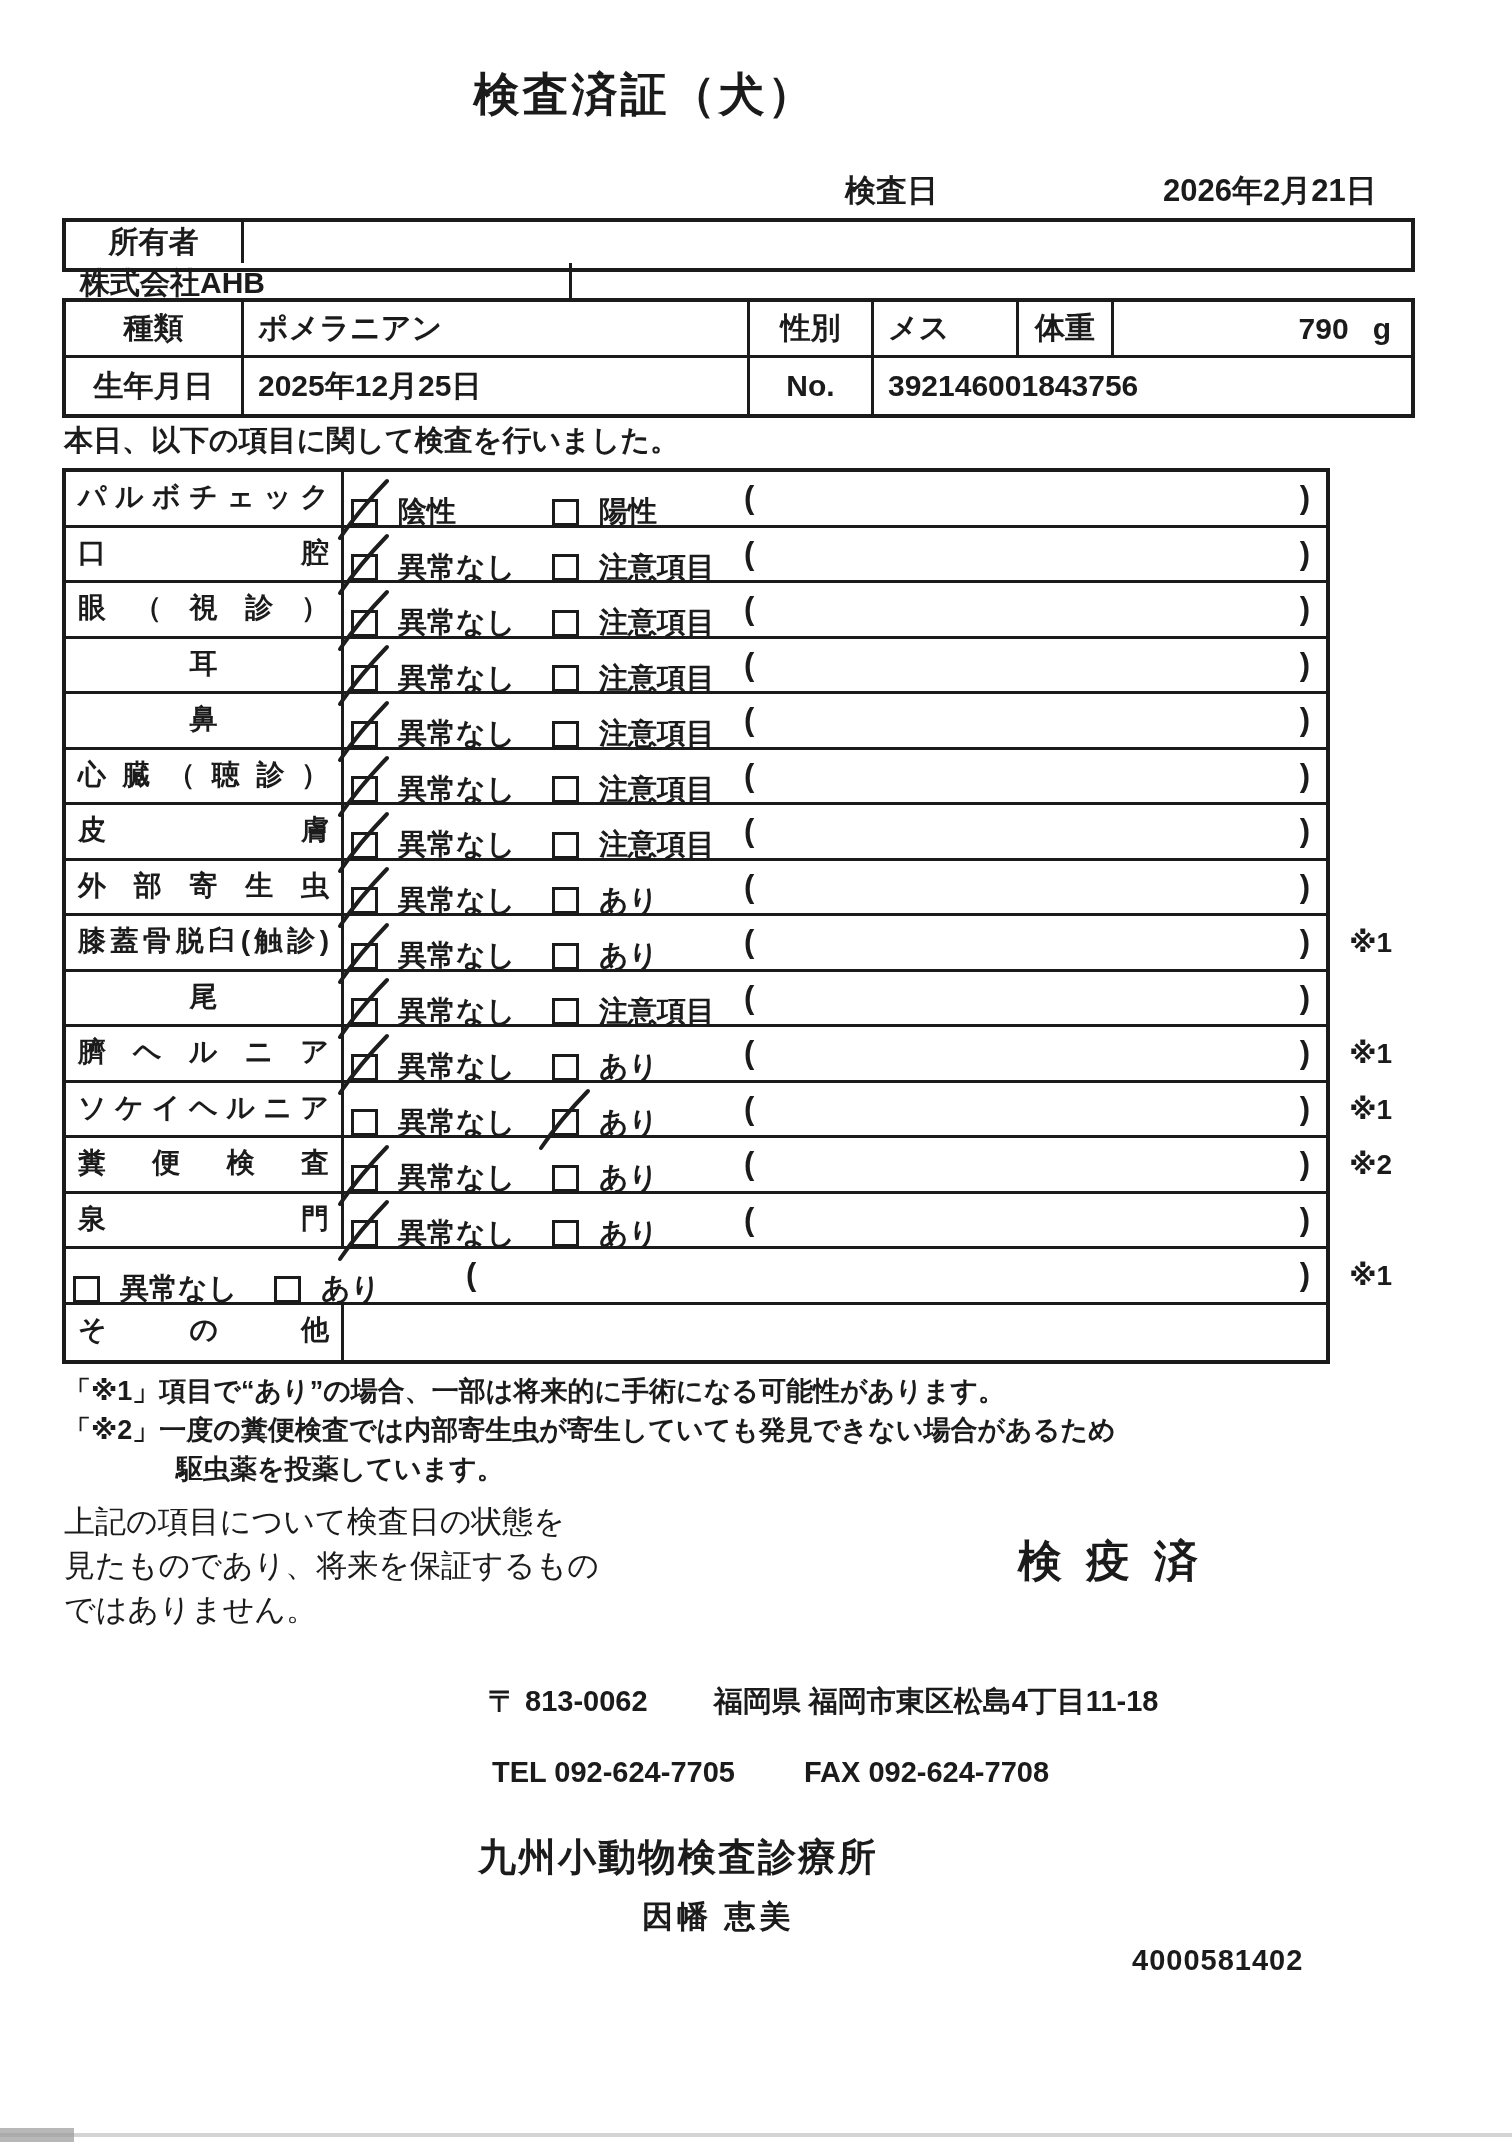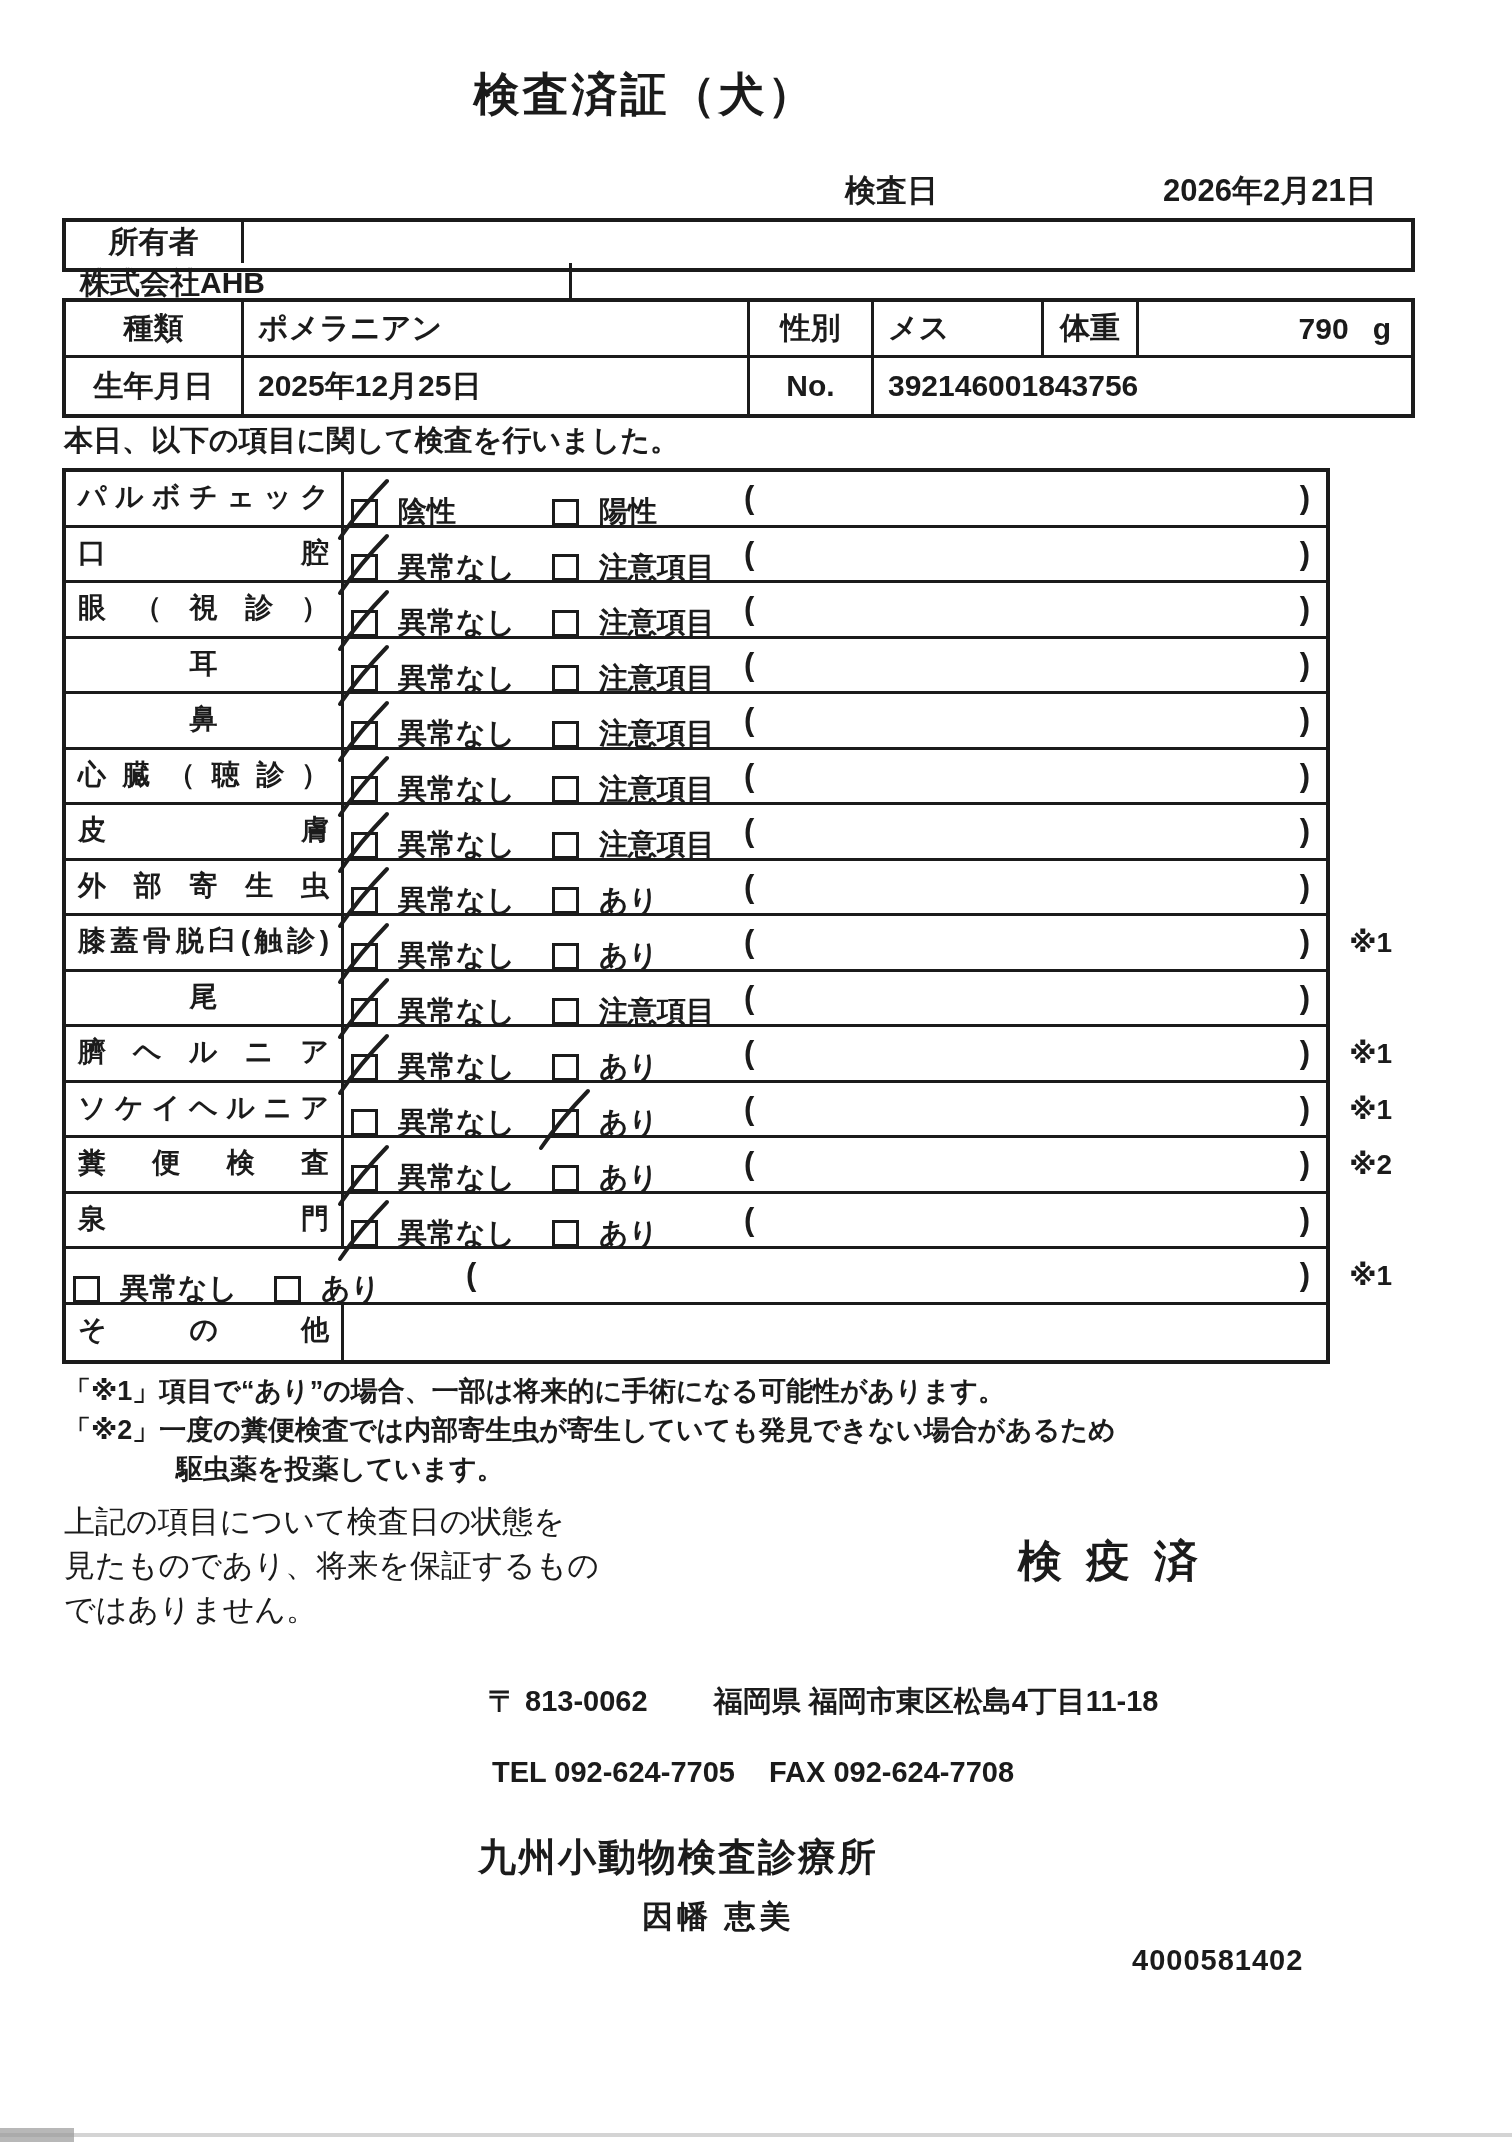--- a/index.html
+++ b/index.html
@@ -22,21 +22,21 @@
   .cell.val{padding-left:14px;}
   .cell.end{border-right:none;}
 
   .owner-tbl{top:218px;width:1353px;}
   .owner-tbl .trow{height:46px;flex-direction:column;}
   .pet-tbl{top:298px;width:1353px;}
   .pet-tbl .trow{height:56px;}
   .w-lbl{width:178px;flex:none;}
   .w-val{width:506px;flex:none;}
   .w-lbl2{width:124px;flex:none;}
-  .w-sex{width:170px;flex:none;}
+  .w-sex{width:145px;flex:none;}
   .w-wlbl{width:95px;flex:none;}
   .w-rest{flex:1;}
   .wv{flex:1;justify-content:flex-end;gap:24px;padding-right:20px;}
 
   .intro{position:absolute;left:64px;top:421px;font-size:29px;font-weight:700;}
 
   
   .main-tbl{position:absolute;left:62px;top:468px;width:1268px;border:4px solid #1b1b1b;box-sizing:border-box;background:#fff;}
   .irow{position:relative;display:flex;height:55.5px;border-bottom:3px solid #1b1b1b;box-sizing:border-box;}
   .irow:last-child{border-bottom:none;}
@@ -63,21 +63,21 @@
   .notes{position:absolute;left:64px;top:1372px;font-size:27px;font-weight:700;line-height:39px;}
   .notes .indent{margin-left:112px;}
   .disclaimer{position:absolute;left:64px;top:1500px;font-size:31px;font-weight:400;line-height:44px;}
 
   .stamp{position:absolute;left:1018px;top:1532px;font-size:44px;font-weight:600;letter-spacing:24px;white-space:nowrap;}
 
   
   .postal-line{position:absolute;left:488px;top:1682px;font-size:29px;font-weight:600;white-space:nowrap;}
   .postal-line .addr{margin-left:58px;}
   .tel-line{position:absolute;left:492px;top:1756px;font-size:29px;font-weight:600;white-space:nowrap;}
-  .tel-line .fax{margin-left:26px;}
+  .tel-line .fax{margin-left:61px;}
   .clinic-name{position:absolute;left:478px;top:1832px;font-size:38px;font-weight:700;letter-spacing:2px;white-space:nowrap;}
   .vet-name{position:absolute;left:642px;top:1896px;font-size:31px;font-weight:700;letter-spacing:4px;white-space:nowrap;}
   .serial{position:absolute;left:1132px;top:1944px;font-size:29px;font-weight:600;letter-spacing:1px;}
 
   
   .scan-edge{position:absolute;left:0;top:2133px;width:100%;height:4px;background:#bdbdbd;opacity:.65;}
   .scan-corner{position:absolute;left:0;top:2128px;width:74px;height:14px;background:#9a9a9a;opacity:.7;}
 </style>
 </head>
 <body>

